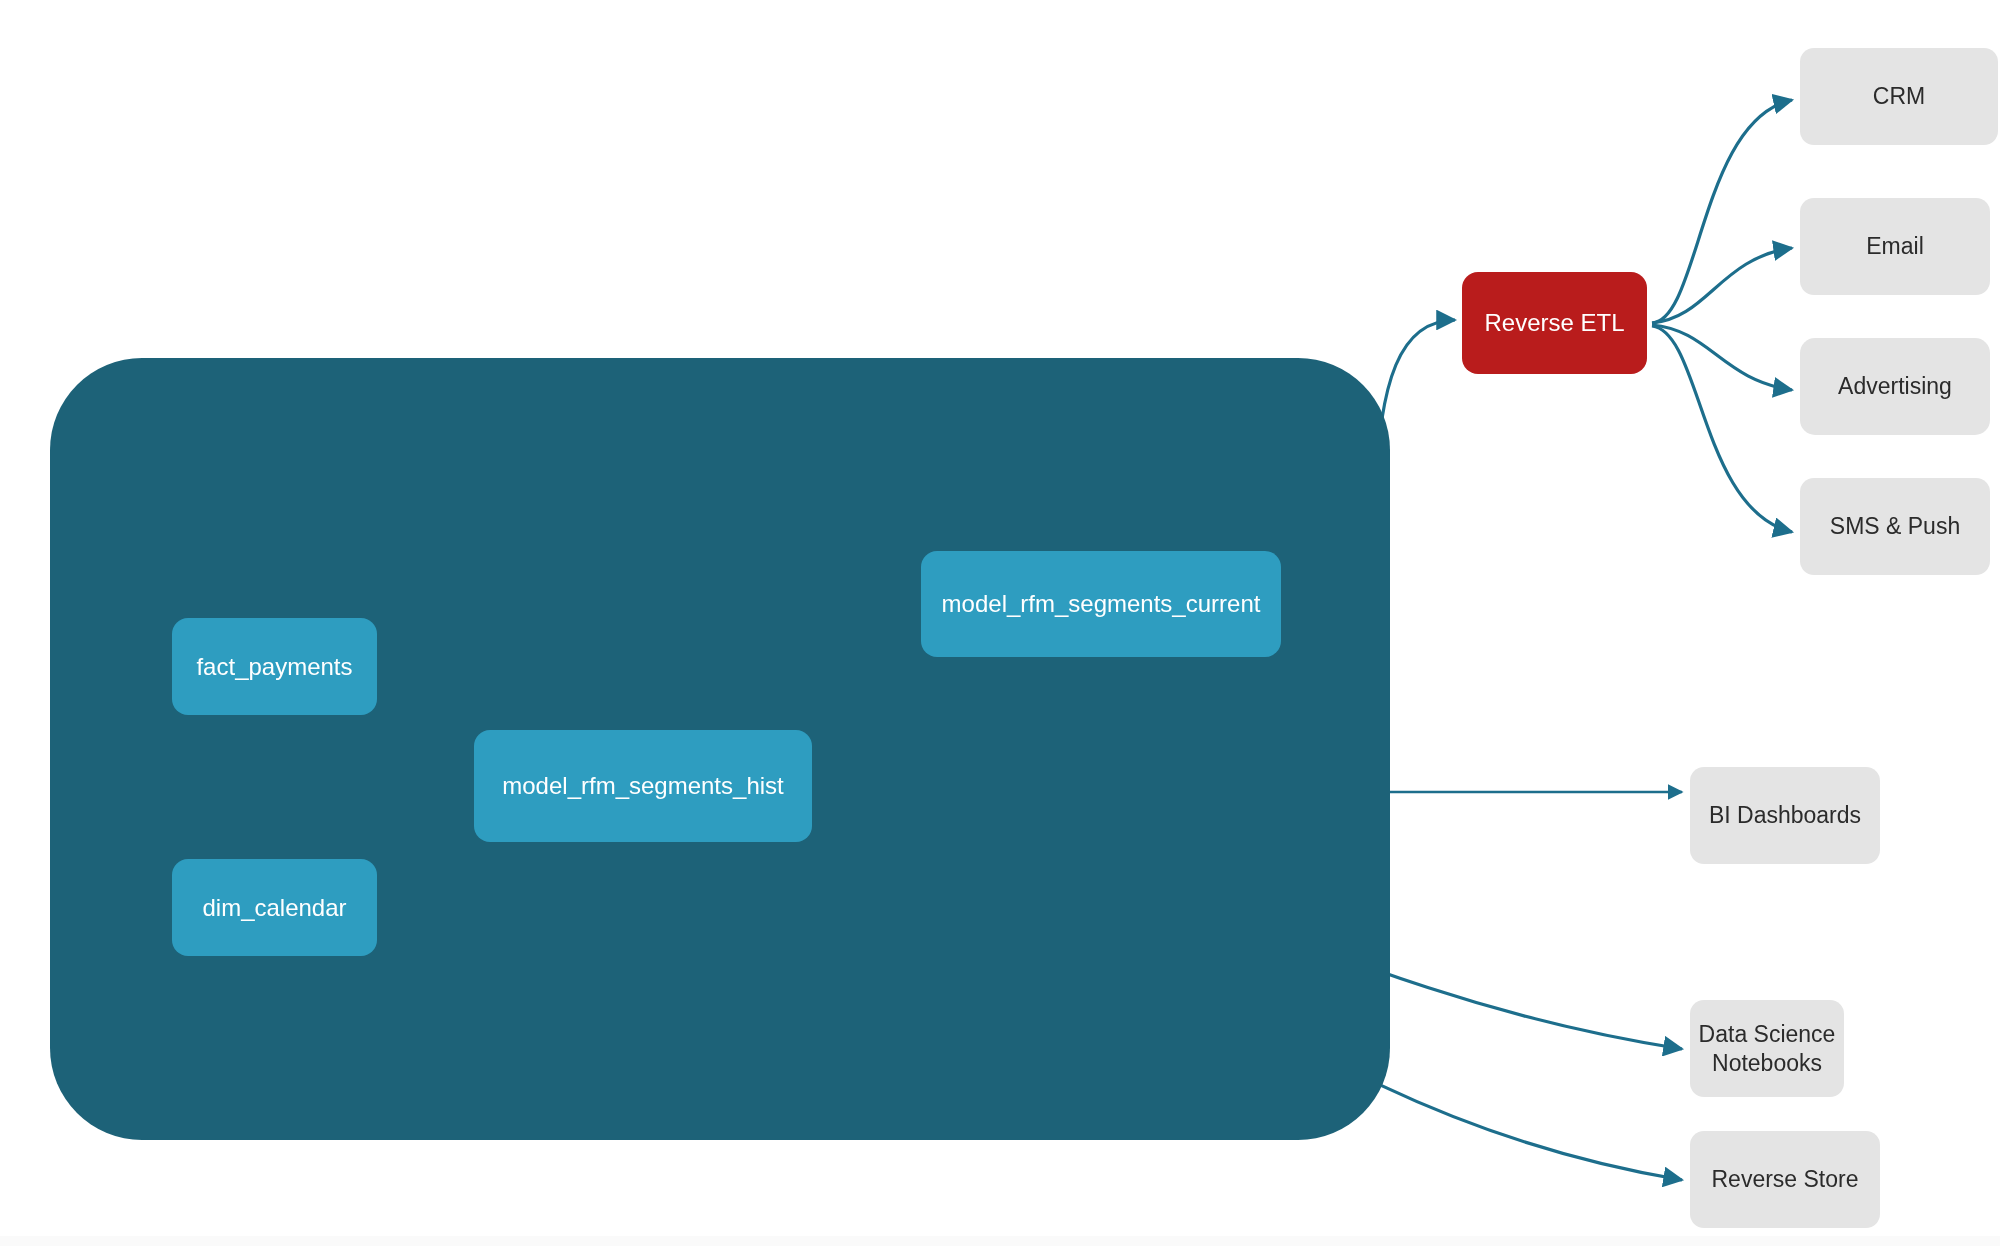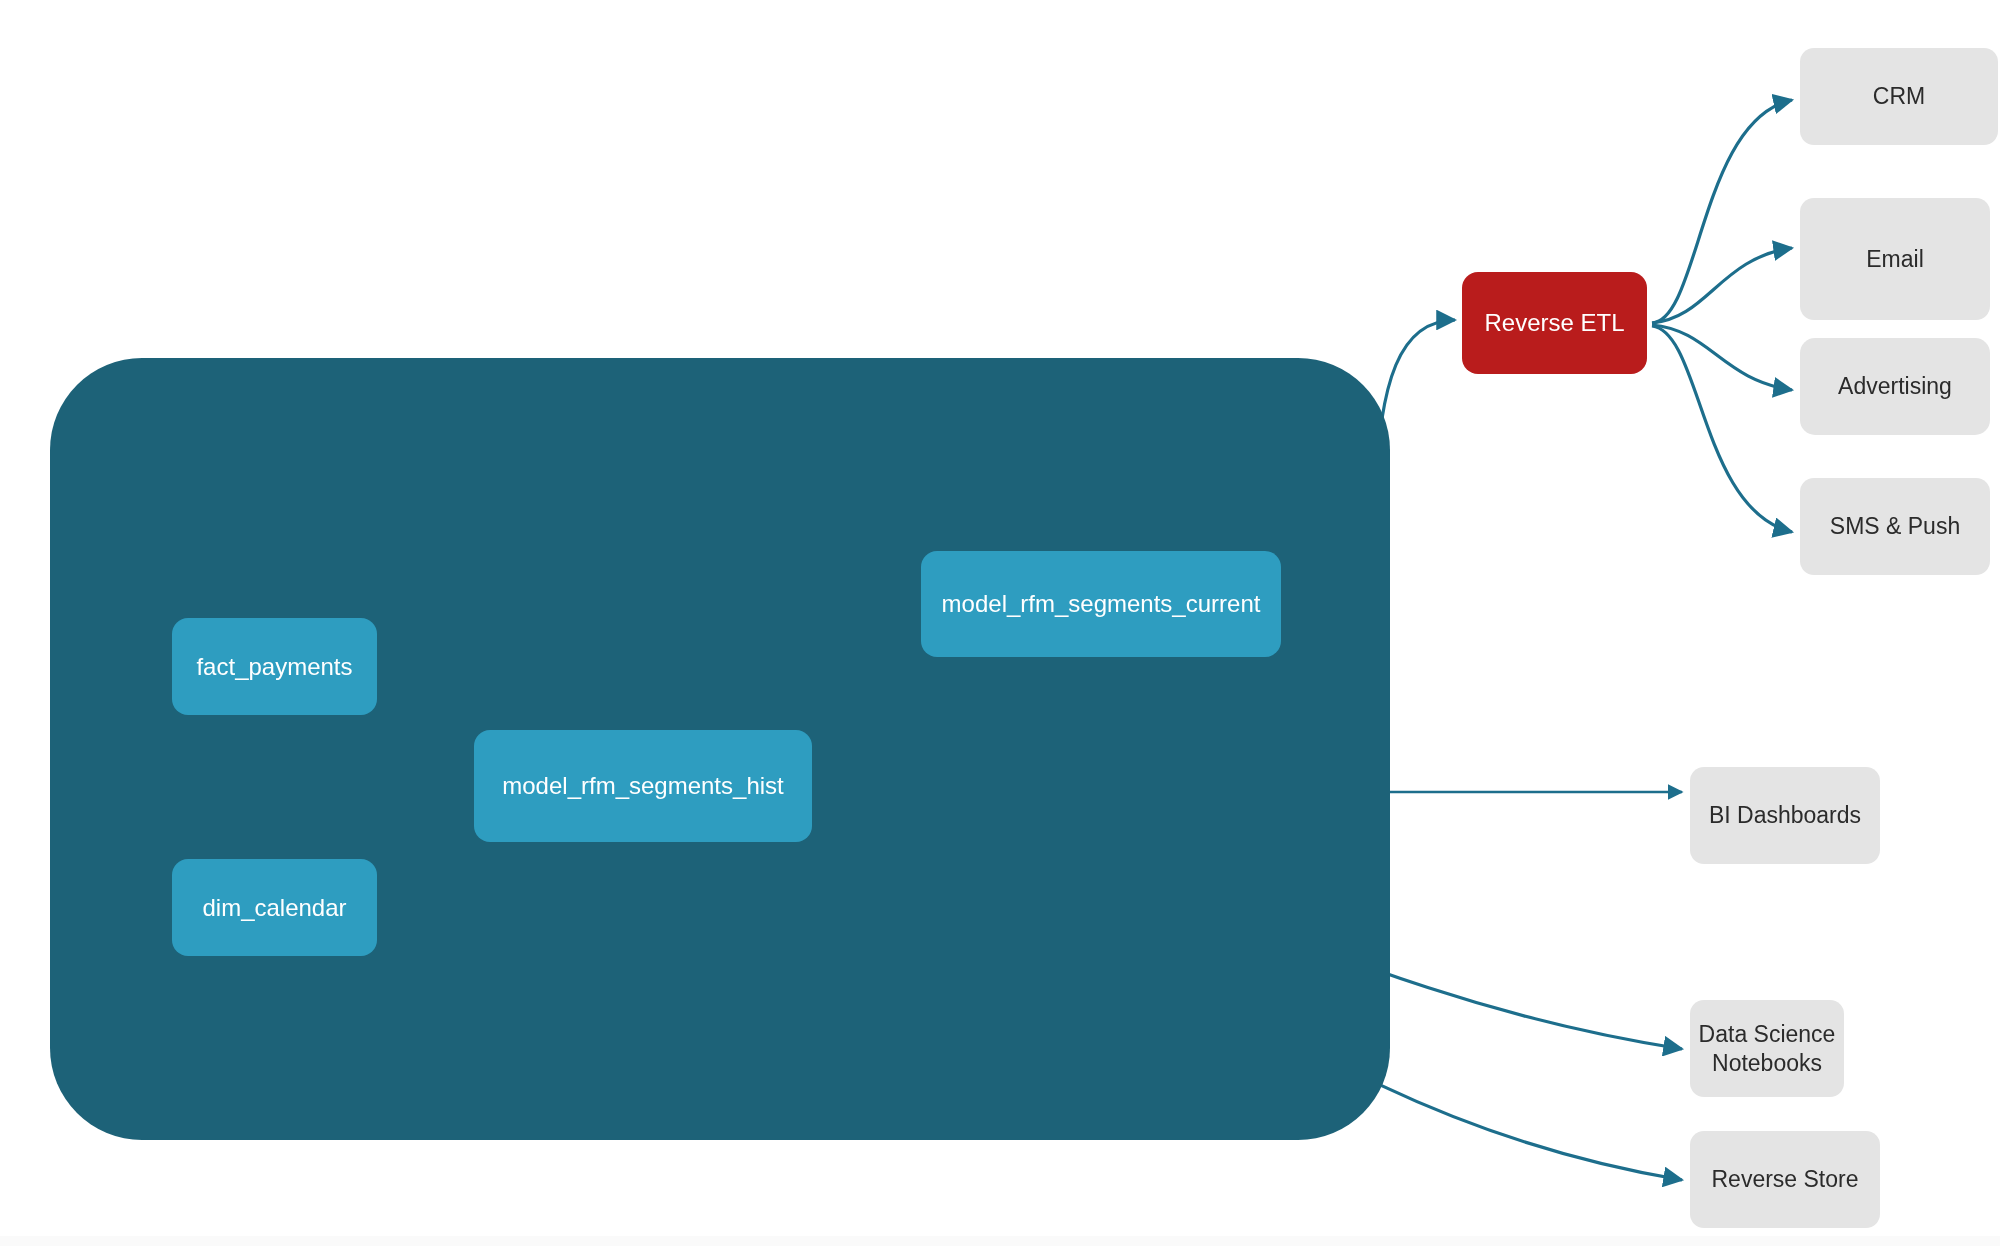--- a/index.html
+++ b/index.html
@@ -86,21 +86,21 @@
     line-height: 1.25;
   }
 
   .n-fact-payments   { left: 172px;  top: 618px;  width: 205px;  height: 97px; justify-content: center;  }
   .n-dim-calendar    { left: 172px;  top: 859px;  width: 205px;  height: 97px;  }
   .n-rfm-hist        { left: 474px;  top: 730px;  width: 338px;  height: 112px; }
   .n-rfm-current     { left: 921px;  top: 551px;  width: 360px;  height: 106px; }
   .n-reverse-etl     { left: 1462px; top: 272px;  width: 185px;  height: 102px; }
 
   .n-crm             { left: 1800px; top: 48px;   width: 198px;  height: 97px;  }
-  .n-email           { left: 1800px; top: 198px;  width: 190px;  height: 122px;  }
+  .n-email           { left: 1800px; top: 198px;  width: 190px;  height: 97px;  }
   .n-advertising     { left: 1800px; top: 338px;  width: 190px;  height: 97px; border-radius: 15px;  }
   .n-sms-push        { left: 1800px; top: 478px;  width: 190px;  height: 97px;  }
   .n-bi-dashboards   { left: 1690px; top: 743px;  width: 190px;  height: 97px; margin-top: 24px;  }
   .n-ds-notebooks    { left: 1690px; top: 1000px; width: 154px;  height: 97px;  }
   .n-feature-store   { left: 1690px; top: 1131px; width: 190px;  height: 97px;  }
 
   .edge-inner { fill: none; stroke: #2e9dc0; stroke-width: 2.4; opacity: .92; }
   .edge-outer { fill: none; stroke: #1d6e8c; stroke-width: 3.2; }
   .edge-thin  { fill: none; stroke: #1d6e8c; stroke-width: 2.4; }
   .bottom-band {

